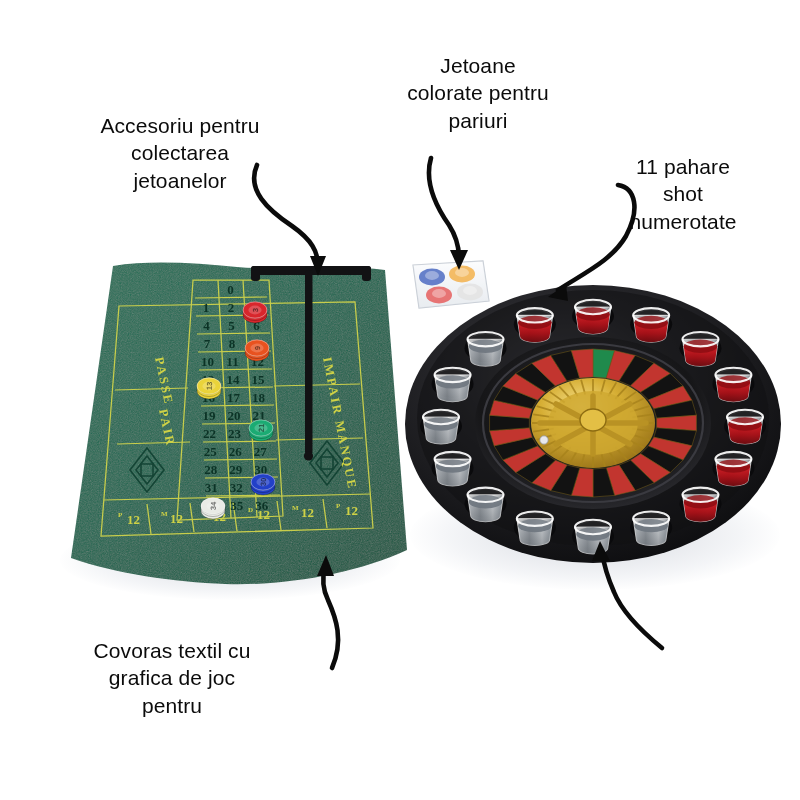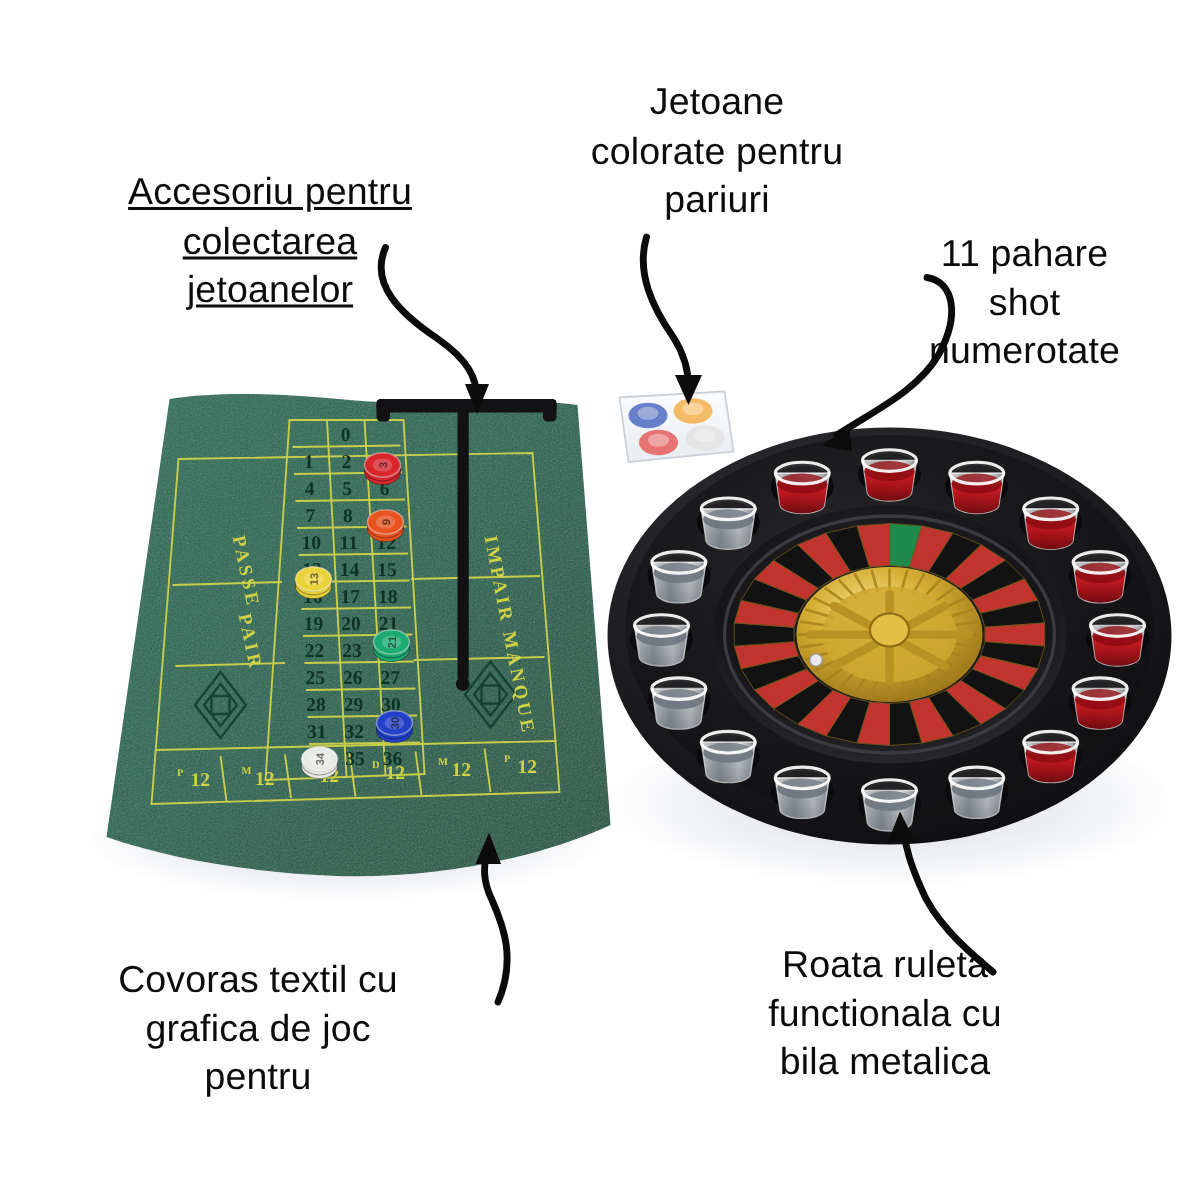--- a/index.html
+++ b/index.html
@@ -10,28 +10,28 @@
     font-family:"Liberation Sans","DejaVu Sans",sans-serif;
     overflow:hidden;
     position:relative;
   }
   #stage{position:absolute;left:0;top:0;width:800px;height:800px;}
 
   
   .callout{
     position:absolute;
     color:#0b0b0b;
-    font-size:25px;
+    font-size:21px;
     line-height:1.30;
     text-align:center;
     white-space:pre-line;
     letter-spacing:.1px;
     font-weight:400;
   }
-  #lbl-rake   {left:30px;  top:112px; width:300px;text-decoration:underline;}
+  #lbl-rake   {left:30px;  top:112px; width:300px;}
   #lbl-chips  {left:343px; top:52px;  width:270px;}
   #lbl-glasses{left:570px; top:153px; width:226px;}
   #lbl-mat    {left:22px;  top:637px; width:300px;}
   #lbl-wheel  {left:430px; top:627px; width:320px;}
 
   
   #arrows{position:absolute;left:0;top:0;width:800px;height:800px;pointer-events:none;}
 
   
   #mat-wrap{position:absolute;left:55px;top:258px;width:360px;height:330px;}
@@ -554,17 +554,14 @@
 jetoanelor</div>
   <div class="callout" id="lbl-chips">Jetoane
 colorate pentru
 pariuri</div>
   <div class="callout" id="lbl-glasses">11 pahare
 shot
 numerotate</div>
   <div class="callout" id="lbl-mat">Covoras textil cu
 grafica de joc
 pentru</div>
-  <div class="callout" id="lbl-wheel">Roata ruleta
-functionala cu
-bila metalica</div>
 
 </div>
 
 </body></html>

